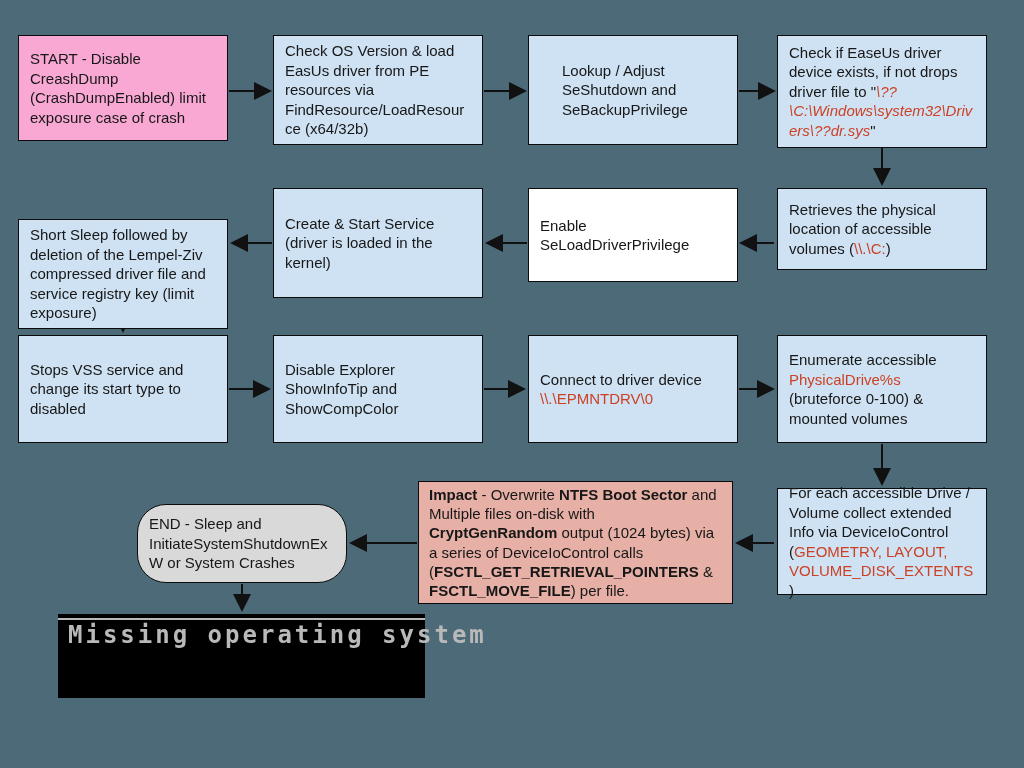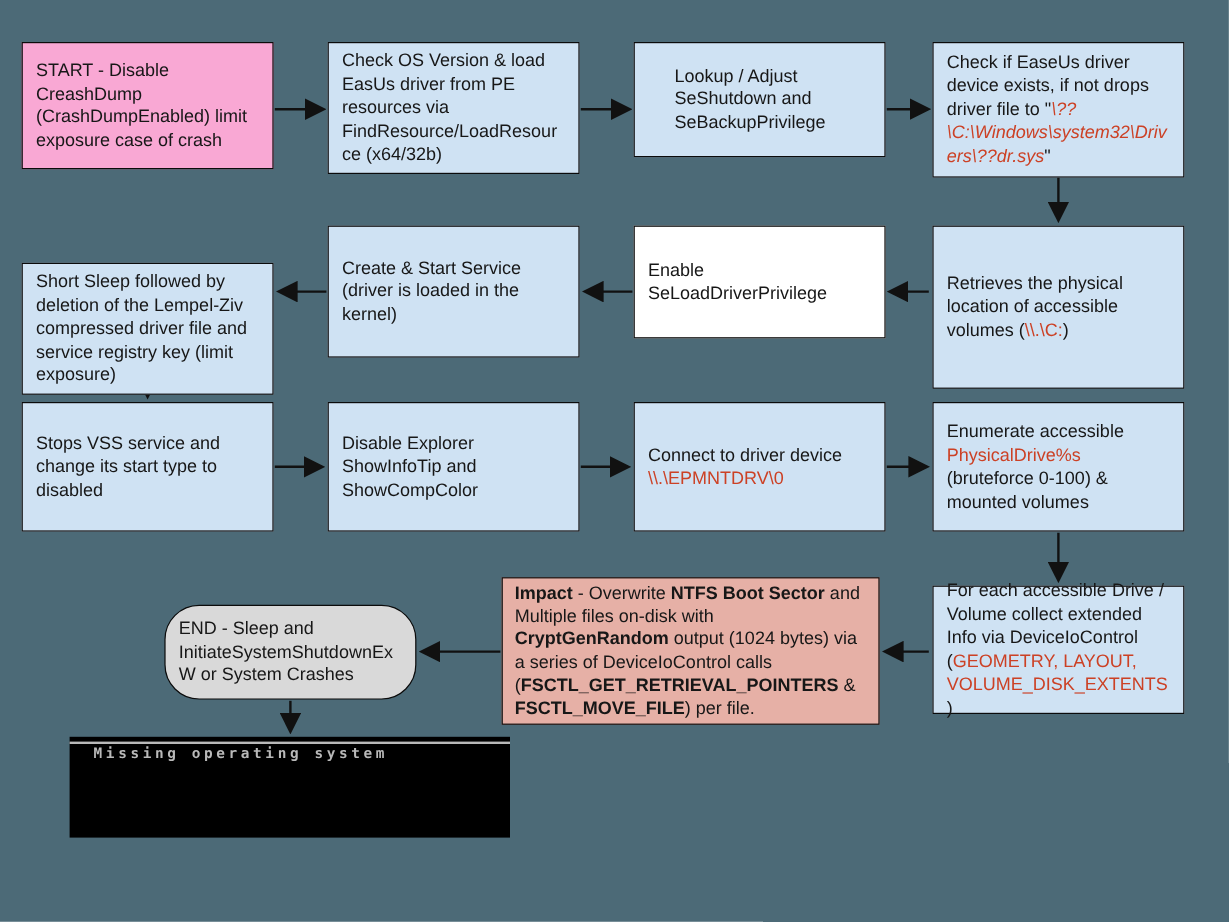--- a/index.html
+++ b/index.html
@@ -27,23 +27,23 @@
   .terminal{
     position:absolute;
     box-sizing:border-box;
     background:#000;
     padding:0;
   }
   .terminal .scanline{height:2px;margin:4px 0 1px 0;}
   .terminal .term-text{
     font-family:"DejaVu Sans Mono",monospace;
     font-weight:bold;
-    font-size:12px;
+    font-size:24px;
     letter-spacing:3px;
-    padding-left:20px;
+    padding-left:10px;
     white-space:nowrap;
   }
 </style>
 </head>
 <body>
 
 <div class="canvas" style="background: rgb(76, 106, 119);">
 
   <svg class="connectors" viewBox="0 0 1024 768">
     <defs>
@@ -75,37 +75,37 @@
 
     <line x1="242" y1="584" x2="242" y2="609" stroke="#111" stroke-width="2" marker-end="url(#ah)"></line>
   </svg>
 
   <div class="node" style="left: 18px; top: 35px; width: 210px; height: 106px; background: #f9a8d4;">
     <span class="node-text"><span>START - Disable CreashDump (CrashDumpEnabled) limit exposure case of crash</span></span>
   </div>
   <div class="node" style="left: 273px; top: 35px; width: 210px; height: 110px; background: rgb(207, 226, 243);">
     <span class="node-text"><span>Check OS Version &amp; load EasUs driver from PE resources via FindResource/LoadResource (x64/32b)</span></span>
   </div>
-  <div class="node" style="left: 528px; top: 35px; width: 210px; height: 96px; background: rgb(207, 226, 243); padding-left: 33px;">
+  <div class="node" style="left: 528px; top: 35px; width: 210px; height: 110px; background: rgb(207, 226, 243); padding-left: 33px;">
     <span class="node-text"><span>Lookup / Adjust SeShutdown and SeBackupPrivilege</span></span>
   </div>
   <div class="node" style="left: 777px; top: 35px; width: 210px; height: 113px; background: rgb(207, 226, 243);">
     <span class="node-text"><span>Check if EaseUs driver device exists, if not drops driver file to "</span><span style="font-style: italic; color: rgb(204, 65, 37);">\??\C:\Windows\system32\Drivers\??dr.sys</span><span>"</span></span>
   </div>
 
   <div class="node" style="left: 18px; top: 188px; width: 210px; height: 110px; background: rgb(207, 226, 243); margin-top: 31px;">
     <span class="node-text"><span>Short Sleep followed by deletion of the Lempel-Ziv compressed driver file and service registry key (limit exposure)</span></span>
   </div>
   <div class="node" style="left: 273px; top: 188px; width: 210px; height: 110px; background: rgb(207, 226, 243);">
     <span class="node-text"><span>Create &amp; Start Service (driver is loaded in the kernel)</span></span>
   </div>
   <div class="node" style="left: 528px; top: 188px; width: 210px; height: 94px; background: #ffffff;">
     <span class="node-text"><span>Enable SeLoadDriverPrivilege</span></span>
   </div>
-  <div class="node" style="left: 777px; top: 188px; width: 210px; height: 136px; background: rgb(207, 226, 243);">
+  <div class="node" style="left: 777px; top: 188px; width: 210px; height: 82px; background: rgb(207, 226, 243);">
     <span class="node-text"><span>Retrieves the physical location of accessible volumes (</span><span style="color: rgb(204, 65, 37);">\\.\C:</span><span>)</span></span>
   </div>
 
   <div class="node" style="left: 18px; top: 335px; width: 210px; height: 108px; background: rgb(207, 226, 243); justify-content: flex-end;">
     <span class="node-text"><span>Stops VSS service and change its start type to disabled</span></span>
   </div>
   <div class="node" style="left: 273px; top: 335px; width: 210px; height: 108px; background: rgb(207, 226, 243); align-items: center;">
     <span class="node-text"><span>Disable Explorer ShowInfoTip and ShowCompColor</span></span>
   </div>
   <div class="node" style="left: 528px; top: 335px; width: 210px; height: 108px; background: rgb(207, 226, 243);">

